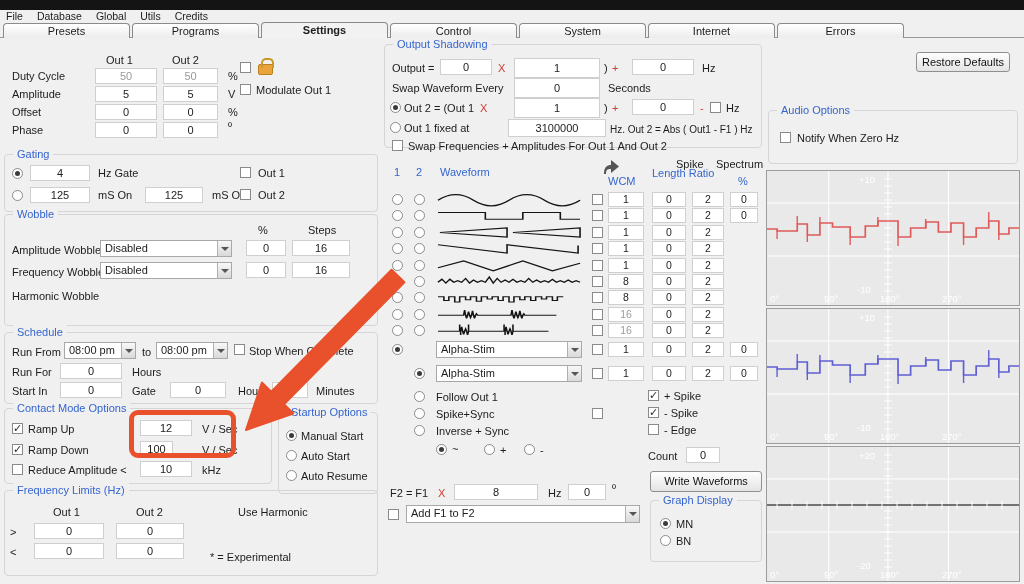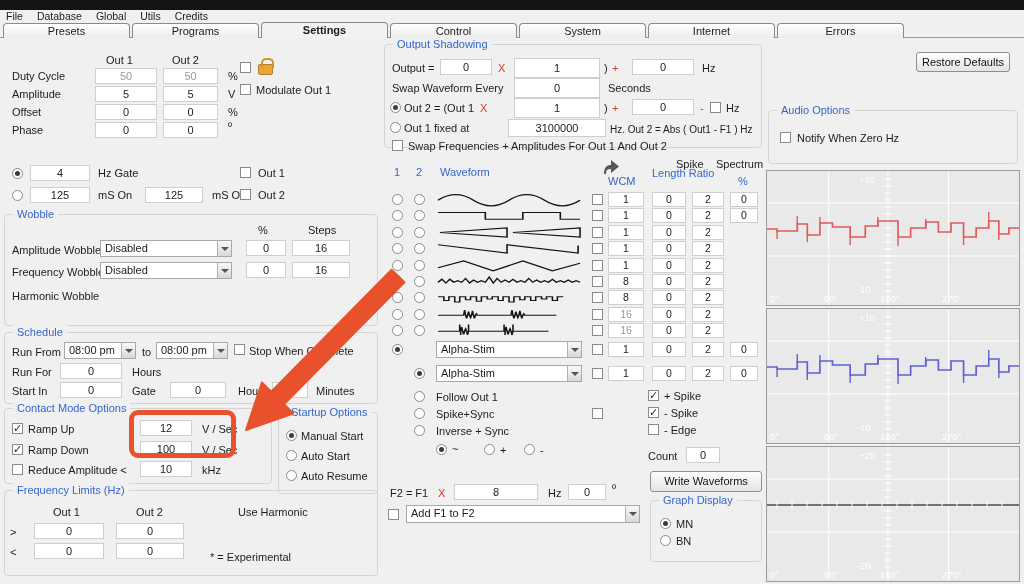--- a/index.html
+++ b/index.html
@@ -88,20 +88,23 @@
   <span class="lbl" style="left:228px;top:106px">%</span>
   <span class="lbl" style="left:12px;top:124px">Phase</span>
   <span class="inp" style="left:95px;top:122px;width:62px">0</span>
   <span class="inp" style="left:163px;top:122px;width:55px">0</span>
   <span class="lbl" style="left:228px;top:120px">º</span>
   <span class="cb" style="left:240px;top:62px"></span>
   <span class="lockbody" style="left:258px;top:64px"></span>
   <span class="cb" style="left:240px;top:84px"></span>
   <span class="lbl" style="left:256px;top:84px">Modulate Out 1</span>
 
+  <div class="grp" style="left:4px;top:154px;width:374px;height:58px">
+    <span class="leg">Gating</span>
+  </div>
   <span class="rb on" style="left:12px;top:168px"></span>
   <span class="inp" style="left:30px;top:165px;width:60px">4</span>
   <span class="lbl" style="left:98px;top:167px">Hz Gate</span>
   <span class="cb" style="left:240px;top:167px"></span>
   <span class="lbl" style="left:258px;top:167px">Out 1</span>
   <span class="rb" style="left:12px;top:190px"></span>
   <span class="inp" style="left:30px;top:187px;width:60px">125</span>
   <span class="lbl" style="left:98px;top:189px">mS On</span>
   <span class="inp" style="left:145px;top:187px;width:58px">125</span>
   <span class="lbl" style="left:212px;top:189px">mS Off</span>
@@ -145,21 +148,21 @@
 
   <div class="grp" style="left:4px;top:408px;width:268px;height:76px">
     <span class="leg">Contact Mode Options</span>
   </div>
   <span class="cb on" style="left:12px;top:423px"></span>
   <span class="lbl" style="left:28px;top:423px">Ramp Up</span>
   <span class="inp" style="left:140px;top:420px;width:52px">12</span>
   <span class="lbl" style="left:202px;top:423px">V / Sec</span>
   <span class="cb on" style="left:12px;top:444px"></span>
   <span class="lbl" style="left:28px;top:444px">Ramp Down</span>
-  <span class="inp" style="left:140px;top:441px;width:52px">100</span>
+  <span class="inp" style="left:140px;top:441px;width:33px">100</span>
   <span class="lbl" style="left:202px;top:444px">V / Sec</span>
   <span class="cb" style="left:12px;top:464px"></span>
   <span class="lbl" style="left:28px;top:464px">Reduce Amplitude &lt;</span>
   <span class="inp" style="left:140px;top:461px;width:52px">10</span>
   <span class="lbl" style="left:202px;top:464px">kHz</span>
 
   <div class="grp" style="left:278px;top:412px;width:100px;height:82px">
     <span class="leg">Startup Options</span>
   </div>
   <span class="rb on" style="left:286px;top:430px"></span>

